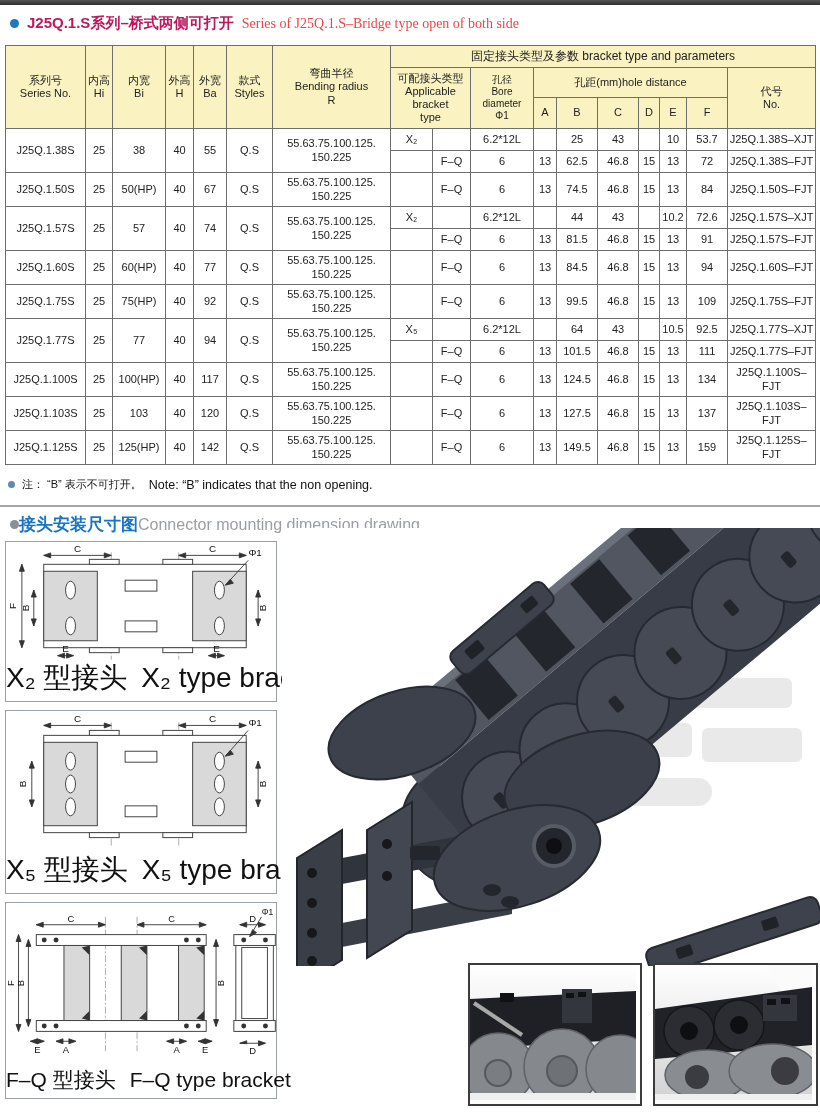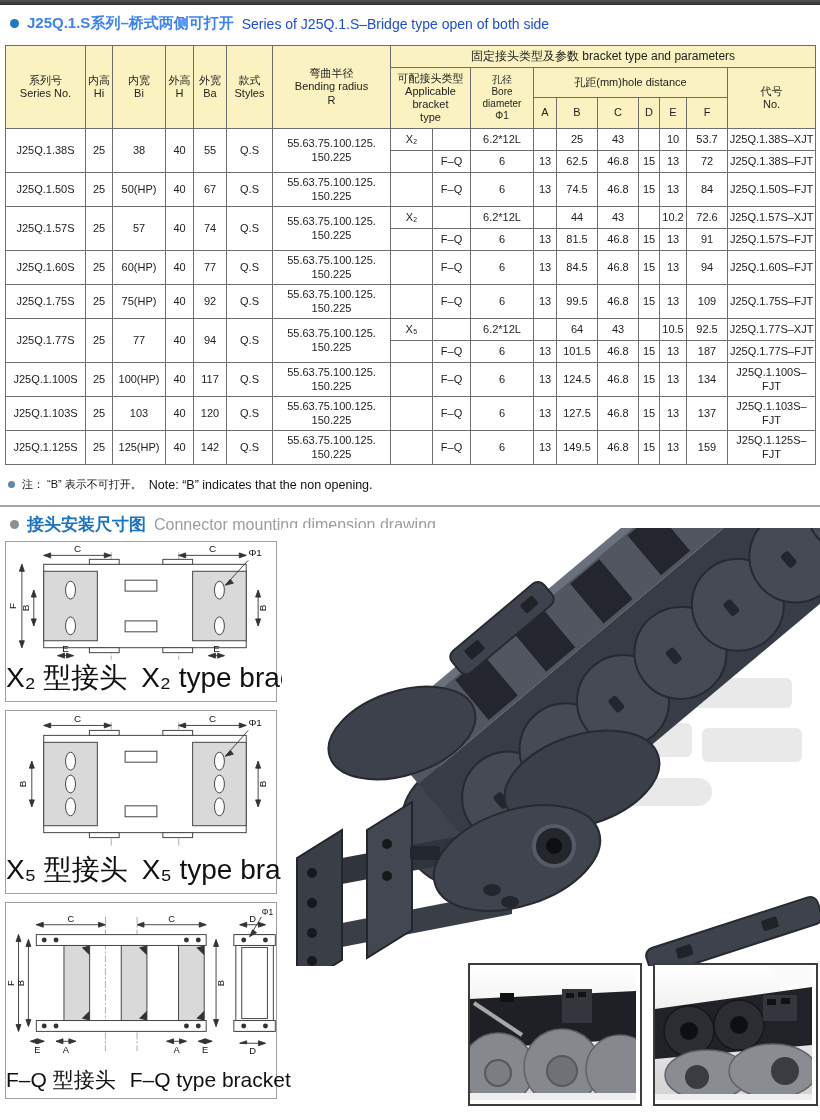--- a/index.html
+++ b/index.html
@@ -5,40 +5,40 @@
   html,body{margin:0;padding:0;background:#fff;}
   #page{position:relative;width:820px;height:1120px;background:#fff;overflow:hidden;
         font-family:"Liberation Sans","DejaVu Sans",sans-serif;color:#222;}
   .topbar{position:absolute;left:0;top:0;width:820px;height:5px;
           background:linear-gradient(#555,#2e2e2e);}
   .title-row{position:absolute;left:10px;top:14px;display:flex;align-items:center;gap:8px;white-space:nowrap;}
   .dot{width:9px;height:9px;border-radius:50%;display:inline-block;flex:0 0 auto;}
   .dot-blue{background:#1e78c4;}
   .dot-gray{background:#8b9095;}
   .dot-note{width:7px;height:7px;background:#6089ae;}
-  .title-cn{font-size:15px;font-weight:bold;color:#3b82f6;}
-  .title-en{font-size:14px;color:#1d4ed8;}
+  .title-cn{font-size:15px;font-weight:bold;color:#be185d;}
+  .title-en{font-size:14px;color:#ef4444;font-family:Liberation Serif, serif;}
   
   .tbl-wrap{position:absolute;left:5px;top:45px;}
   table{border-collapse:collapse;table-layout:fixed;width:810px;}
   th,td{border:1px solid #6e6e6e;text-align:center;vertical-align:middle;
         padding:0 1px;font-size:11px;line-height:1.2;overflow:hidden;}
   thead th{background:#faf3c1;font-weight:normal;color:#222;}
   thead tr.h1{height:22px;} thead tr.h2{height:30px;margin-top:32px;} thead tr.h3{height:31px;}
   tbody tr.full{height:34px;} tbody tr.half{height:22px;}
   tbody td{background:#fff;color:#222;}
   .ln{display:block;}
   .c-bend{font-size:11px;}
   .c-code{font-size:11px;margin-top:20px;}
   
   .note-row{position:absolute;left:8px;top:477px;display:flex;align-items:center;gap:7px;}
   .note-cn{font-size:11px;color:#111;}
   .note-en{font-size:12.5px;color:#111;}
   .divider{position:absolute;left:0;top:505px;width:820px;height:2px;background:#a5a5a5;}
-  .section-row{position:absolute;left:10px;top:513px;display:flex;align-items:center;gap:8px;}
+  .section-row{position:absolute;left:10px;top:513px;display:flex;align-items:center;}
   .section-cn{font-size:17px;font-weight:bold;color:#1a74c4;}
   .section-en{font-size:16px;color:#9a9ea3;}
   
   .dbox{position:absolute;left:5px;width:272px;border:1px solid #9aa0a4;background:#fff;box-sizing:border-box;}
   #dbox-x2{top:541px;height:161px;}
   #dbox-x5{top:710px;height:184px;}
   #dbox-fq{top:902px;height:197px;}
   .dcaption{position:absolute;left:0;bottom:4px;width:100%;text-align:center;
             font-size:28px;color:#111;white-space:nowrap;}
   .dcaption .cap-en{margin-left:14px;}
@@ -284,21 +284,21 @@
           </tr>
           <tr class="half">
             <td></td>
             <td>F–Q</td>
             <td>6</td>
             <td>13</td>
             <td>101.5</td>
             <td>46.8</td>
             <td>15</td>
             <td>13</td>
-            <td>187</td>
+            <td>111</td>
             <td class="c-code">J25Q.1.77S–FJT</td>
           </tr>
           <tr class="full">
             <td>J25Q.1.100S</td>
             <td>25</td>
             <td>100(HP)</td>
             <td>40</td>
             <td>117</td>
             <td>Q.S</td>
             <td class="c-bend">55.63.75.100.125. 150.225</td>

